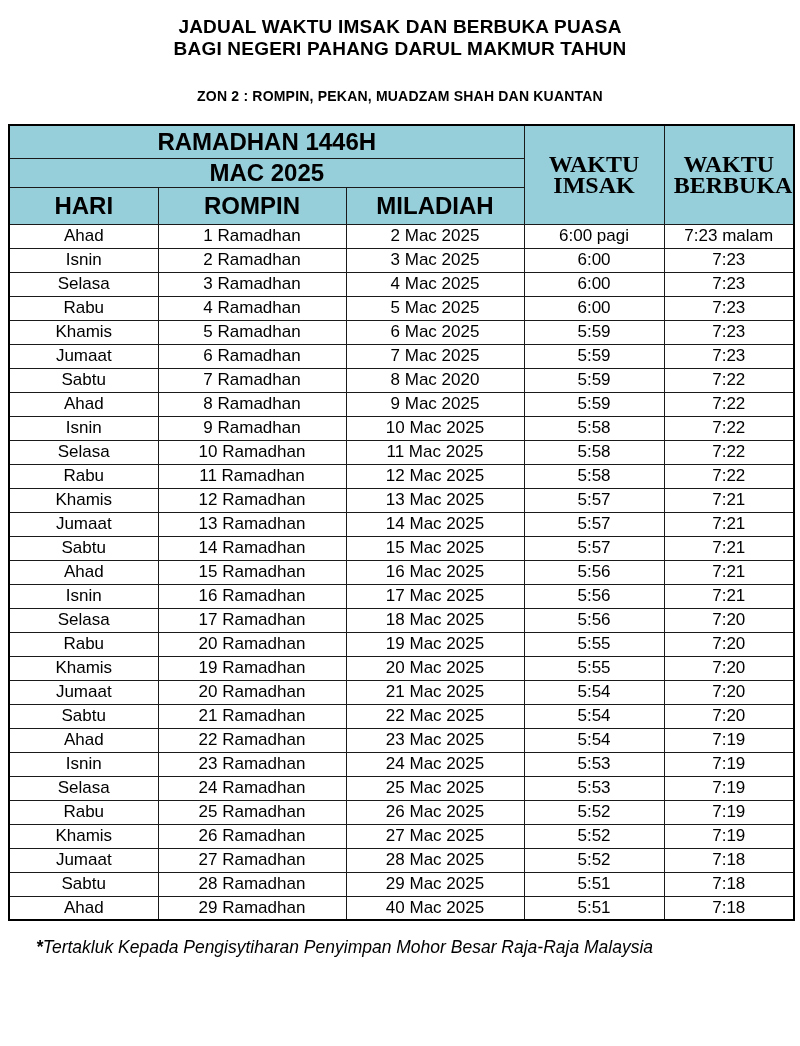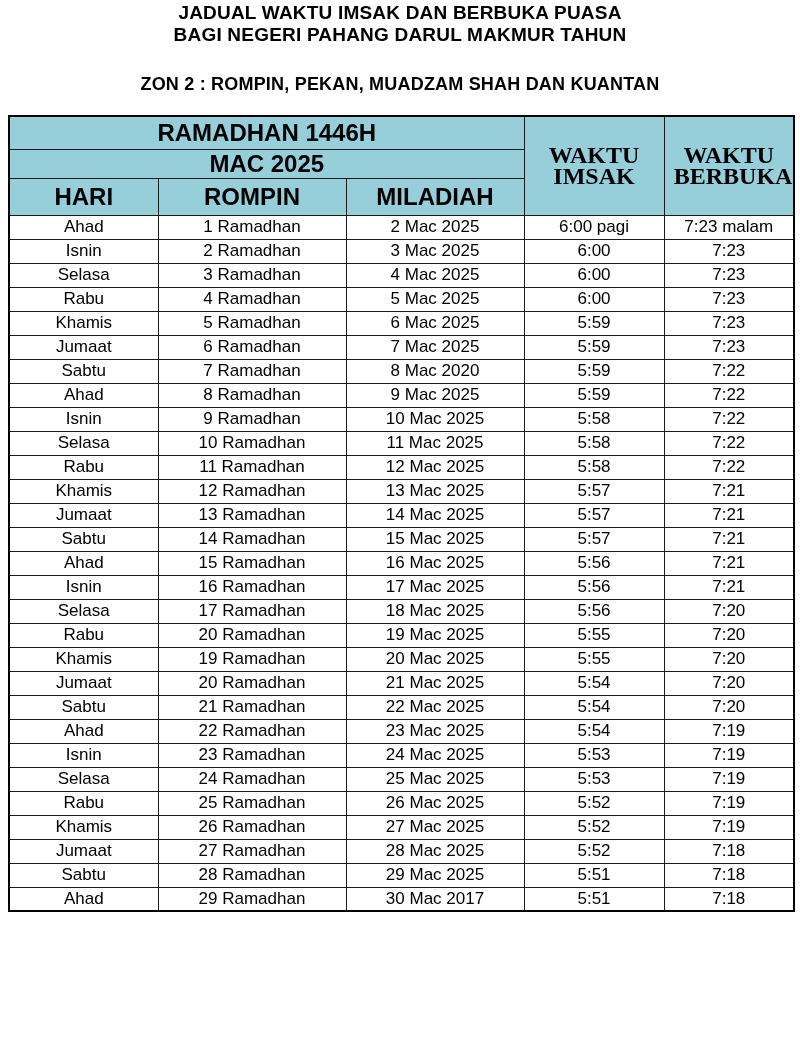--- a/index.html
+++ b/index.html
@@ -12,31 +12,31 @@
   .page {
     width: 800px;
     height: 1046px;
     background: #ffffff;
     overflow: hidden;
   }
 
   
   .title-block {
     text-align: center;
-    padding-top: 2px;
+    padding-top: 16px;
   }
   .title-line {
     font-size: 19px;
     font-weight: bold;
     line-height: 22px;
     letter-spacing: 0.2px;
   }
   .zone-line {
     text-align: center;
-    font-size: 18px;
+    font-size: 14px;
     font-weight: bold;
     margin-top: 28px;
     letter-spacing: 0.2px;
   }
 
   
   table.schedule {
     border-collapse: collapse;
     table-layout: fixed;
     width: 785px;
@@ -318,23 +318,24 @@
         <tr>
           <td>Sabtu</td>
           <td>28 Ramadhan</td>
           <td>29 Mac 2025</td>
           <td>5:51</td>
           <td>7:18</td>
         </tr>
         <tr>
           <td>Ahad</td>
           <td>29 Ramadhan</td>
-          <td>30 Mac 2017</td>
+          <td>40 Mac 2025</td>
           <td>5:51</td>
           <td>7:18</td>
         </tr>
       </tbody>
   </table>
 
   <div class="footnotes">
+    <div><span class="footnote-marker-bold">*</span><span>Tertakluk Kepada Pengisytiharan Penyimpan Mohor Besar Raja-Raja Malaysia</span></div>
   </div>
 
 </div>
 
 </body></html>

